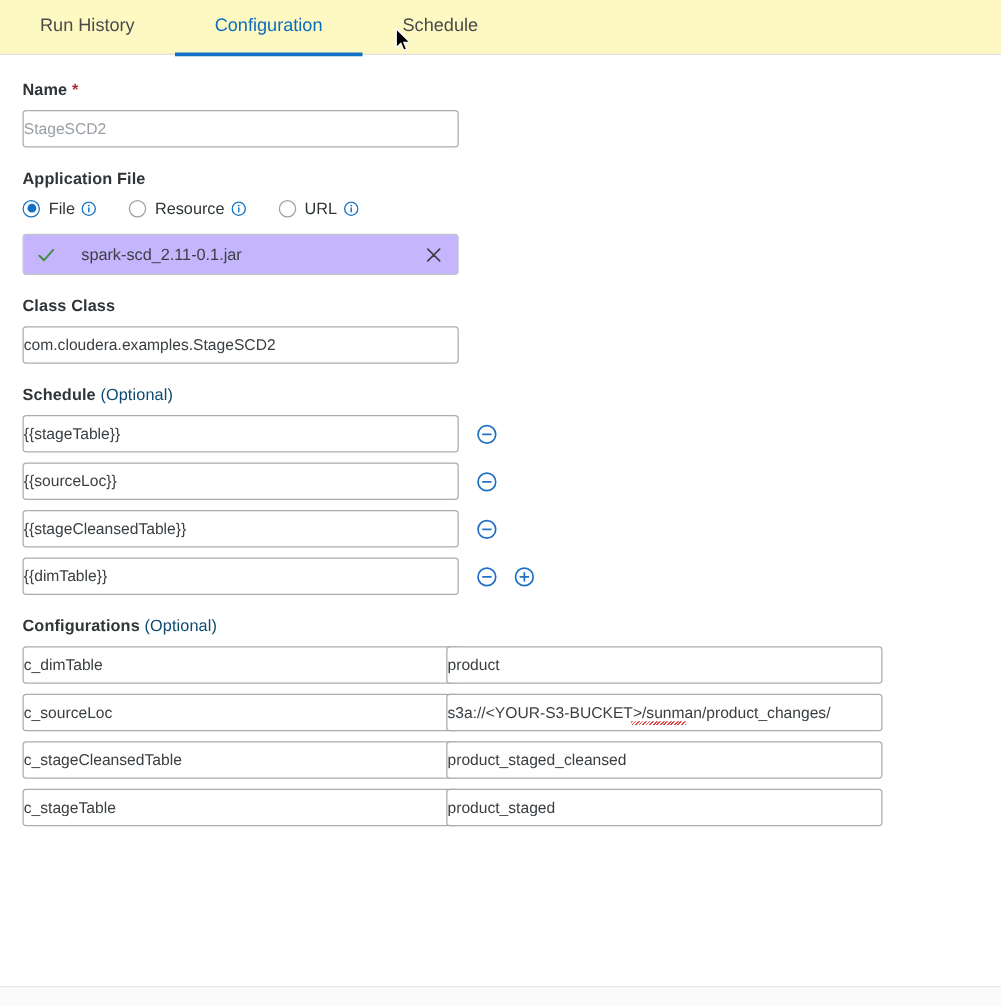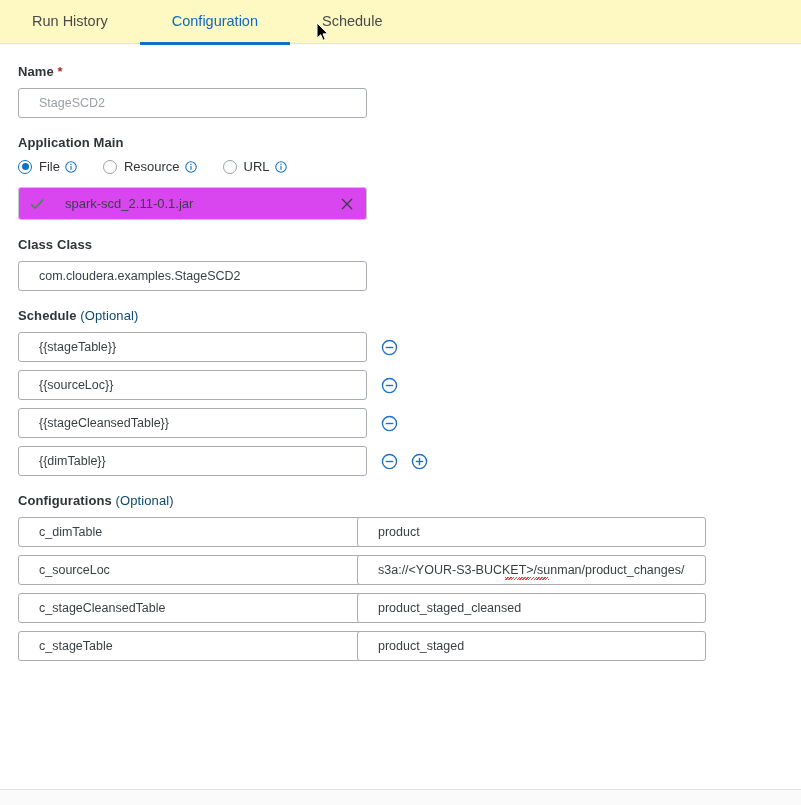--- a/index.html
+++ b/index.html
@@ -66,21 +66,21 @@
   .text-input {
     box-sizing: border-box;
     width: 349px;
     height: 30px;
     border: 1px solid #a9adb1;
     border-radius: 3px;
     background: #ffffff;
     font-family: "Liberation Sans", sans-serif;
     font-size: 12.5px;
     color: #3a3f43;
-    padding: 0 20px;
+    padding: 0 0;
     outline: none;
     display: block;
   }
   .text-input::placeholder {
     color: #9aa0a5;
   }
 
   .block { margin-bottom: 17px; }
 
   
@@ -132,21 +132,21 @@
     cursor: pointer;
   }
 
   
   .file-chip {
     box-sizing: border-box;
     width: 349px;
     height: 33px;
     border: 1px solid #c3c7cb;
     border-radius: 3px;
-    background: #d946ef;
+    background: #c4b5fd;
     display: flex;
     align-items: center;
     padding: 0 12px 0 10px;
   }
   .file-check {
     width: 16px; height: 16px;
     flex: 0 0 auto;
     margin-right: 20px;
   }
   .file-name {
@@ -246,21 +246,21 @@
 
   <div class="block">
     <div class="field-label">
       <span>Name</span>
       <span class="req-star">*</span>
     </div>
     <input class="text-input" type="text" placeholder="StageSCD2" style="">
   </div>
 
   <div class="block">
-    <div class="field-label">Application Main</div>
+    <div class="field-label">Application File</div>
 
     <div class="radio-row">
       <div class="radio-opt">
         <span class="radio checked"></span>
         <span class="radio-label">File</span>
         <svg class="info-icon" viewBox="0 0 16 16">
           <circle cx="8" cy="8" r="7" fill="none" stroke="#1271c4" stroke-width="1.4"></circle>
           <circle cx="8" cy="4.6" r="0.95" fill="#1271c4"></circle>
           <rect x="7.25" y="6.6" width="1.5" height="5.2" fill="#1271c4"></rect>
         </svg>

